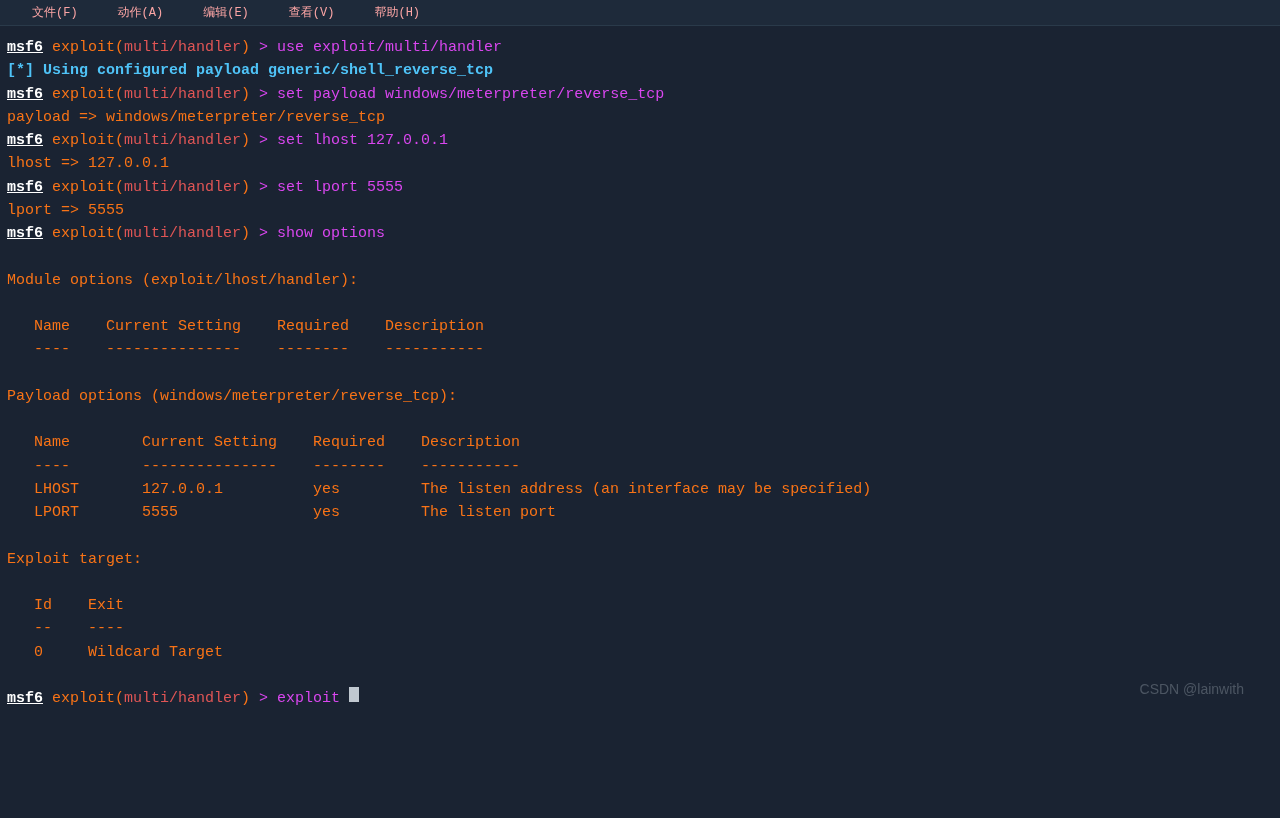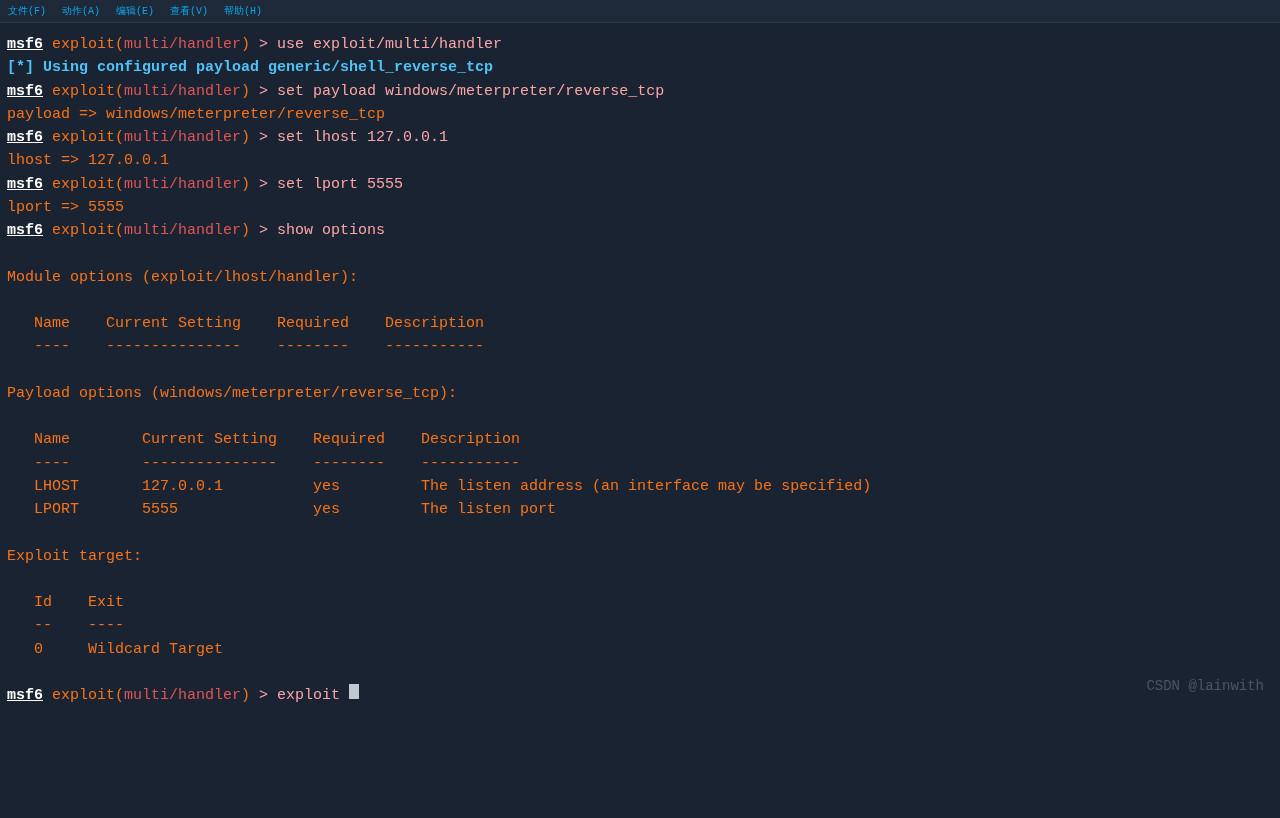--- a/index.html
+++ b/index.html
@@ -13,62 +13,63 @@
       overflow: hidden;
     }
     .menubar {
       background-color: #1e2a3a;
       padding: 4px 8px;
       display: flex;
       gap: 16px;
       border-bottom: 1px solid #2a3a4a;
     }
     .menubar span {
-      color: #0ea5e9;
+      color: #fca5a5;
       cursor: pointer;
-      font-size: 10px;
+      font-size: 12px;
+      margin-left: 24px;
     }
     .terminal {
       padding: 10px 7px;
       line-height: 1.55;
       position: relative;
     }
     .line {
       display: flex;
       flex-wrap: wrap;
       white-space: pre;
     }
     .msf-prompt {
       color: #ffffff;
       font-weight: bold;
       text-decoration: underline;
     }
     .exploit-name {
       color: #e05555;
     }
     .cmd-text {
-      color: #fca5a5;
+      color: #d946ef;
     }
     .info-text {
       color: #4fc3f7;
       font-weight: bold;
     }
     .plain {
       color: #f97316;
     }
     .blank {
       height: 1.55em;
     }
     .watermark {
       position: absolute;
       bottom: 20px;
-      right: 16px;
+      right: 36px;
       color: rgba(150, 160, 170, 0.4);
       font-size: 14px;
-      font-family: Liberation Mono, monospace;
+      font-family: Liberation Sans, sans-serif;
     }
     .cursor-block {
       display: inline-block;
       width: 10px;
       height: 1em;
       background-color: #c0c8d0;
       vertical-align: text-bottom;
       animation: blink 1s step-end infinite;
     }
     @keyframes blink {

